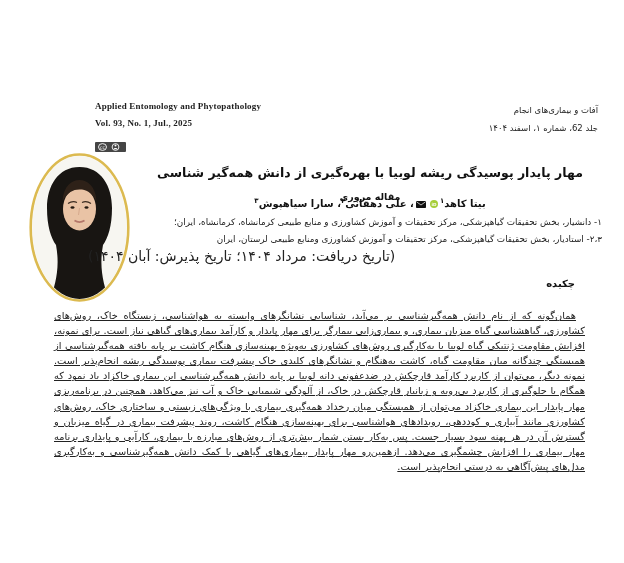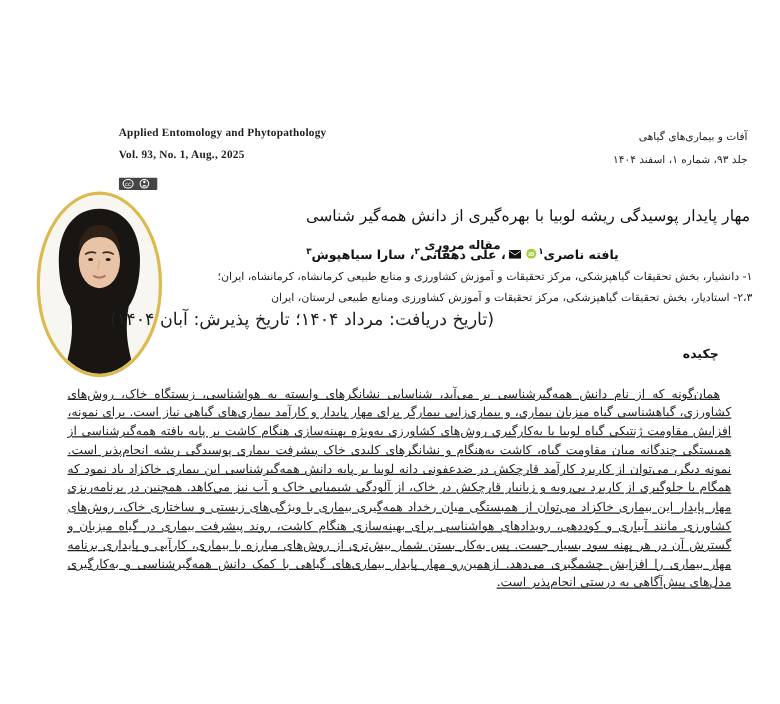--- a/index.html
+++ b/index.html
@@ -25,22 +25,22 @@
   }
   .cc-badge { position: absolute; left: 95px; top: 137px; }
 
   .article-type {
     position: absolute; left: 140px; right: 24px; top: 147px;
     direction: rtl; text-align: center;
     font-weight: bold; font-size: 9.5px; color: #111; margin-top: 44px;
   }
   .title {
     position: absolute; left: 140px; right: 24px; top: 165px;
-    direction: rtl; 
-    font-weight: normal; font-size: 12.5px; color: #111;
+    direction: rtl; text-align: center;
+    font-weight: bold; font-size: 12.5px; color: #111;
   }
   .authors {
     position: absolute; left: 140px; right: 24px; top: 197px;
     direction: rtl; text-align: center;
     font-weight: bold; font-size: 10px; color: #111;
   }
   .authors sup { font-size: 7px; }
   .author-icons { display: inline-block; vertical-align: middle; margin: 0 2px; }
 
   .affiliations {
@@ -75,37 +75,37 @@
     position: absolute; left: 28px; top: 152px; width: 103px; height: 151px;
   }
 </style>
 </head>
 <body>
 
 <div class="page">
 
   <div class="header-en">
     <div>Applied Entomology and Phytopathology</div>
-    <div>Vol. 93, No. 1, Aug., 2025</div>
+    <div>Vol. 93, No. 1, Jul., 2025</div>
   </div>
 
   <div class="cc-badge">
     <svg width="31" height="10" viewBox="0 0 31 10">
       <rect x="0" y="0" width="31" height="10" rx="1" fill="#454545"></rect>
       <ellipse cx="7.5" cy="5" rx="4" ry="3.4" fill="none" stroke="#ffffff" stroke-width="0.9"></ellipse>
       <text x="7.5" y="6.8" font-size="4.6" fill="#ffffff" text-anchor="middle" font-family="DejaVu Sans, sans-serif">cc</text>
       <circle cx="20.5" cy="5" r="3.4" fill="none" stroke="#ffffff" stroke-width="0.9"></circle>
       <circle cx="20.5" cy="3.6" r="1" fill="#ffffff"></circle>
       <path d="M18.7 7.2 C18.7 5.6 22.3 5.6 22.3 7.2 Z" fill="#ffffff"></path>
     </svg>
   </div>
 
   <div class="header-fa">
-    <div>آفات و بیماری‌های گیاهی</div>
-    <div>جلد ۹۳، شماره ۱، اسفند ۱۴۰۴</div>
+    <div>آفات و بیماری‌های انجام</div>
+    <div>جلد 62، شماره ۱، اسفند ۱۴۰۴</div>
   </div>
 
   <div class="article-type">مقاله مروری</div>
 
   <div class="photo">
     <svg width="103" height="151" viewBox="0 0 103 151">
       <defs>
         <clipPath id="ovalClip">
             <ellipse cx="51.5" cy="75.5" rx="47" ry="71.5"></ellipse>
           </clipPath>
@@ -122,21 +122,21 @@
         <ellipse cx="58.5" cy="55.5" rx="2" ry="1.2" fill="#241a12"></ellipse>
         <path d="M51.5 56 l -1 7" stroke="#d5a98c" stroke-width="1" fill="none"></path>
         <path d="M46.5 68.5 q 5 3.2 10 0" stroke="#b4776a" stroke-width="1.6" fill="none"></path>
       </g>
     </svg>
   </div>
 
   <div class="title">مهار پایدار پوسیدگی ریشه لوبیا با بهره‌گیری از دانش همه‌گیر شناسی</div>
 
   <div class="authors">
-    <span>یافته ناصری</span><sup>۱</sup><span class="author-icons"><svg width="8" height="8" viewBox="0 0 8 8">
+    <span>بیتا کاهد</span><sup>۱</sup><span class="author-icons"><svg width="8" height="8" viewBox="0 0 8 8">
           <circle cx="4" cy="4" r="4" fill="#a6ce39"></circle>
           <text x="4" y="5.8" font-size="4.2" fill="#ffffff" text-anchor="middle" font-family="DejaVu Sans, sans-serif">iD</text>
         </svg></span><span class="author-icons"><svg width="10" height="7" viewBox="0 0 10 7">
           <rect x="0" y="0" width="10" height="7" rx="0.8" fill="#111111"></rect>
           <path d="M0.5 0.8 L5 4 L9.5 0.8" stroke="#ffffff" stroke-width="0.7" fill="none"></path>
         </svg></span><span>،</span>
     <span>علی دهقانی</span><sup>۲</sup><span>،</span>
     <span>سارا سیاهپوش</span><sup>۳</sup>
   </div>
 

